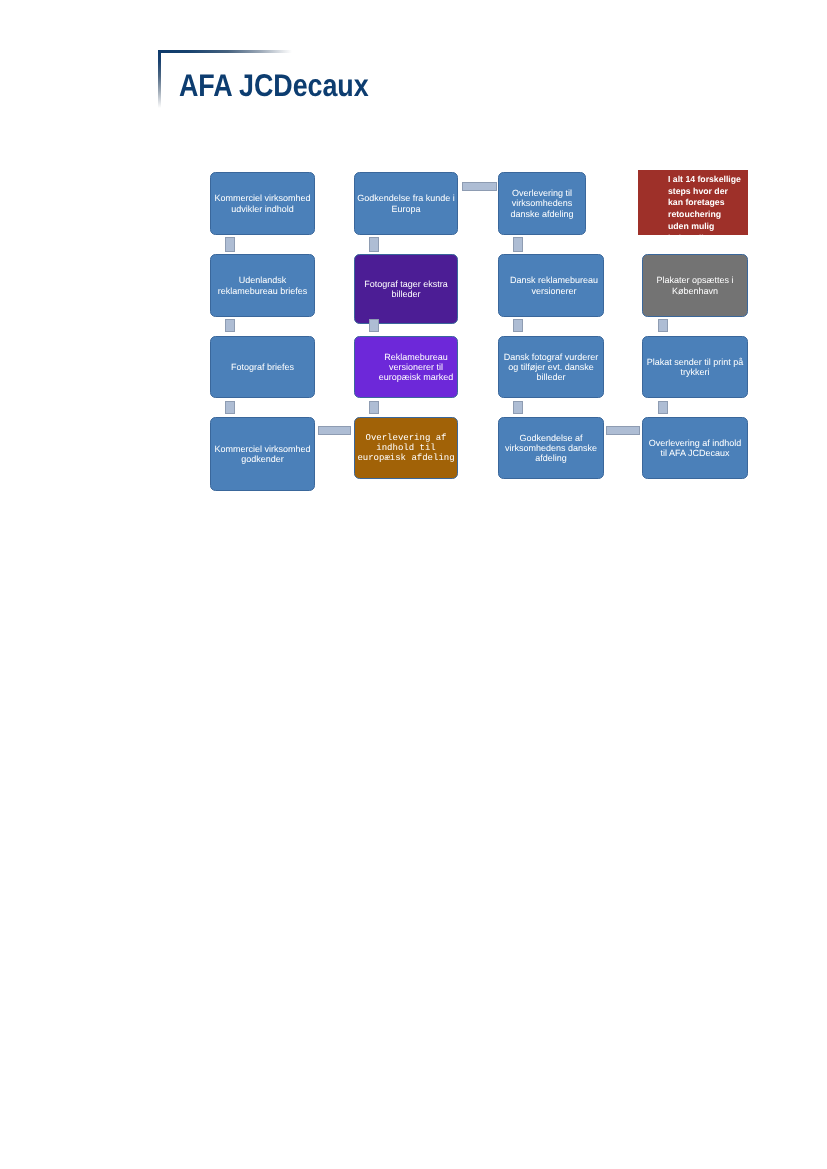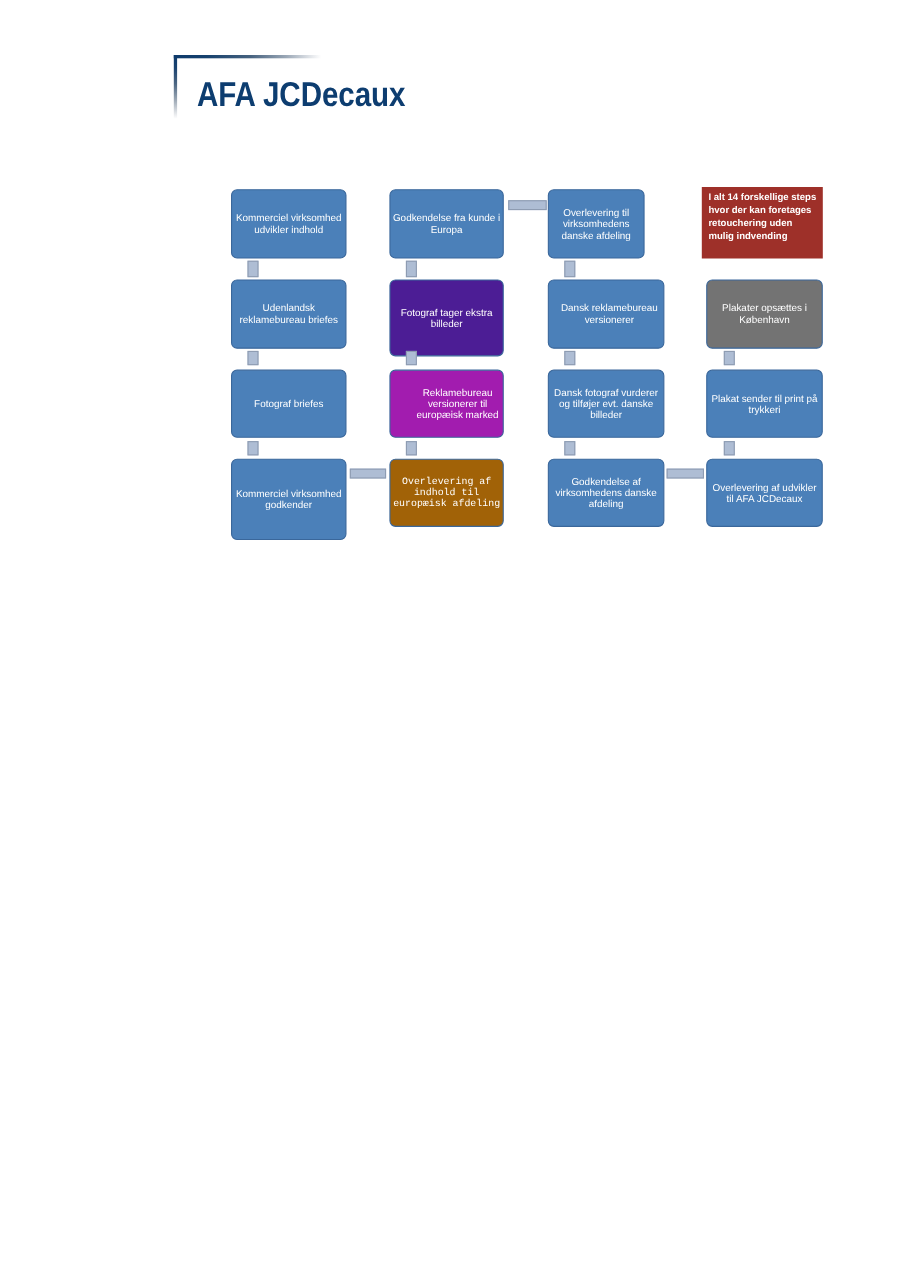--- a/index.html
+++ b/index.html
@@ -44,58 +44,58 @@
   <div class="chart">
     <div class="node blue" style="background-color: rgb(75, 128, 185); left: 210px; top: 172px; width: 105px; height: 63px;">
         <span>Kommerciel virksomhed udvikler indhold</span>
       </div>
     <div class="node blue" style="background-color: rgb(75, 128, 185); left: 354px; top: 172px; width: 104px; height: 63px;">
         <span>Godkendelse fra kunde i Europa</span>
       </div>
     <div class="node blue" style="background-color: rgb(75, 128, 185); left: 498px; top: 172px; width: 88px; height: 63px;">
         <span>Overlevering til virksomhedens danske afdeling</span>
       </div>
-    <div class="node red" style="background-color: rgb(158, 48, 41); left: 638px; top: 170px; width: 110px; height: 65px;">
+    <div class="node red" style="background-color: rgb(158, 48, 41); left: 638px; top: 170px; width: 110px; height: 65px; padding-left: 24px;">
         <span>I alt 14 forskellige steps hvor der kan foretages retouchering uden mulig indvending</span>
       </div>
     <div class="node blue" style="background-color: rgb(75, 128, 185); left: 210px; top: 254px; width: 105px; height: 63px;">
         <span>Udenlandsk reklamebureau briefes</span>
       </div>
     <div class="node blue" style="background-color: #4c1d95; left: 354px; top: 254px; width: 104px; height: 70px;">
         <span>Fotograf tager ekstra billeder</span>
       </div>
     <div class="node blue" style="background-color: rgb(75, 128, 185); left: 498px; top: 254px; width: 106px; height: 63px; justify-content: flex-end;">
         <span>Dansk reklamebureau versionerer</span>
       </div>
     <div class="node blue" style="background-color: #737373; left: 642px; top: 254px; width: 106px; height: 63px;">
         <span>Plakater opsættes i København</span>
       </div>
     <div class="node blue" style="background-color: rgb(75, 128, 185); left: 210px; top: 336px; width: 105px; height: 62px;">
         <span>Fotograf briefes</span>
       </div>
-    <div class="node blue" style="background-color: #a21caf; left: 354px; top: 336px; width: 104px; height: 62px; padding-left: 20px;">
+    <div class="node blue" style="background-color: #6d28d9; left: 354px; top: 336px; width: 104px; height: 62px; padding-left: 20px;">
         <span>Reklamebureau versionerer til europæisk marked</span>
       </div>
     <div class="node blue" style="background-color: rgb(75, 128, 185); left: 498px; top: 336px; width: 106px; height: 62px;">
         <span>Dansk fotograf vurderer og tilføjer evt. danske billeder</span>
       </div>
     <div class="node blue" style="background-color: rgb(75, 128, 185); left: 642px; top: 336px; width: 106px; height: 62px;">
         <span>Plakat sender til print på trykkeri</span>
       </div>
     <div class="node blue" style="background-color: rgb(75, 128, 185); left: 210px; top: 417px; width: 105px; height: 74px;">
         <span>Kommerciel virksomhed godkender</span>
       </div>
     <div class="node blue" style="background-color: #a16207; left: 354px; top: 417px; width: 104px; height: 62px; font-family: Liberation Mono, monospace;">
         <span>Overlevering af indhold til europæisk afdeling</span>
       </div>
     <div class="node blue" style="background-color: rgb(75, 128, 185); left: 498px; top: 417px; width: 106px; height: 62px;">
         <span>Godkendelse af virksomhedens danske afdeling</span>
       </div>
     <div class="node blue" style="background-color: rgb(75, 128, 185); left: 642px; top: 417px; width: 106px; height: 62px;">
-        <span>Overlevering af udvikler til AFA JCDecaux</span>
+        <span>Overlevering af indhold til AFA JCDecaux</span>
       </div>
     <div class="conn conn-down" style="background-color: rgb(174, 189, 212); left: 225px; top: 237px; width: 10px; height: 15px;"></div>
     <div class="conn conn-down" style="background-color: rgb(174, 189, 212); left: 369px; top: 237px; width: 10px; height: 15px;"></div>
     <div class="conn conn-down" style="background-color: rgb(174, 189, 212); left: 513px; top: 237px; width: 10px; height: 15px;"></div>
     <div class="conn conn-down" style="background-color: rgb(174, 189, 212); left: 225px; top: 319px; width: 10px; height: 13px;"></div>
     <div class="conn conn-down" style="background-color: rgb(174, 189, 212); left: 369px; top: 319px; width: 10px; height: 13px;"></div>
     <div class="conn conn-down" style="background-color: rgb(174, 189, 212); left: 513px; top: 319px; width: 10px; height: 13px;"></div>
     <div class="conn conn-down" style="background-color: rgb(174, 189, 212); left: 658px; top: 319px; width: 10px; height: 13px;"></div>
     <div class="conn conn-down" style="background-color: rgb(174, 189, 212); left: 225px; top: 401px; width: 10px; height: 13px;"></div>
     <div class="conn conn-down" style="background-color: rgb(174, 189, 212); left: 369px; top: 401px; width: 10px; height: 13px;"></div>

